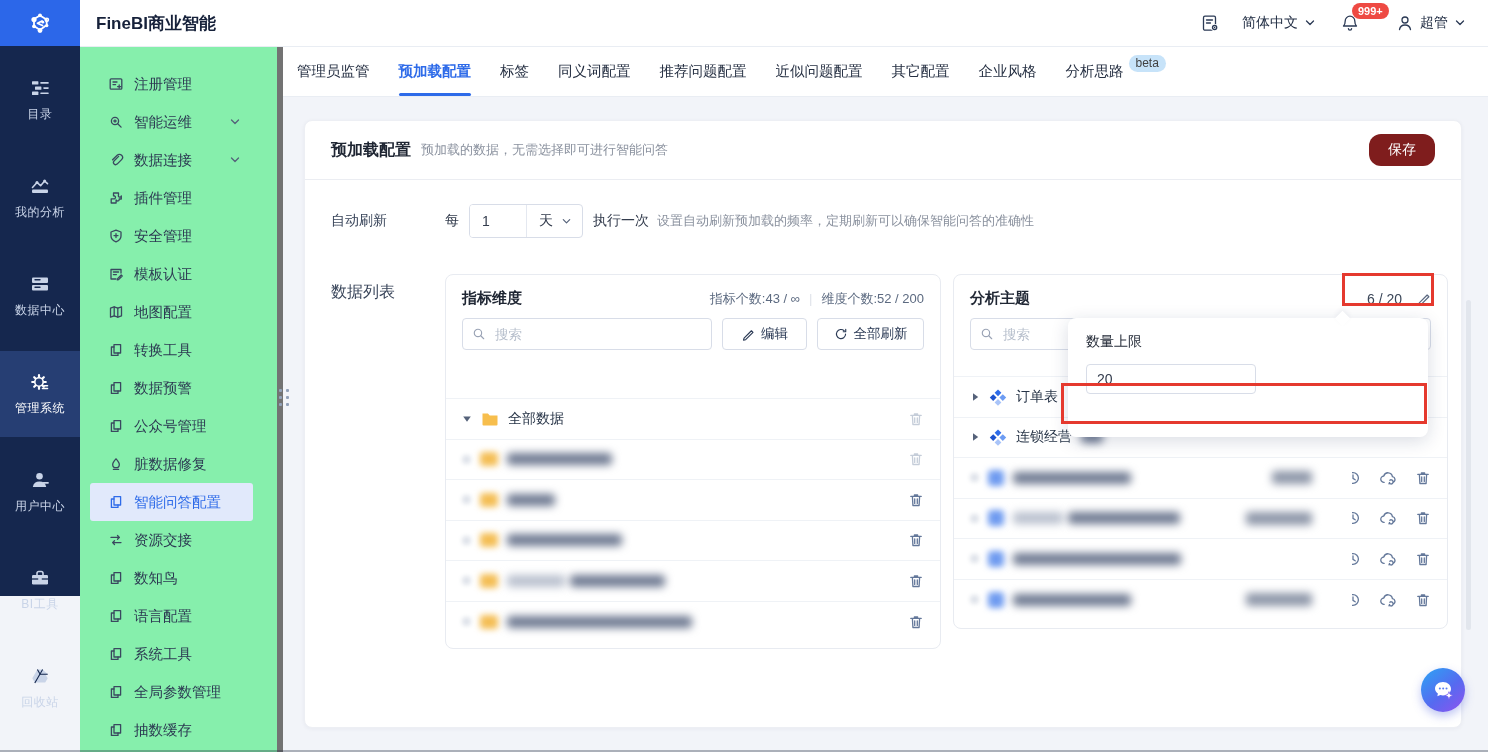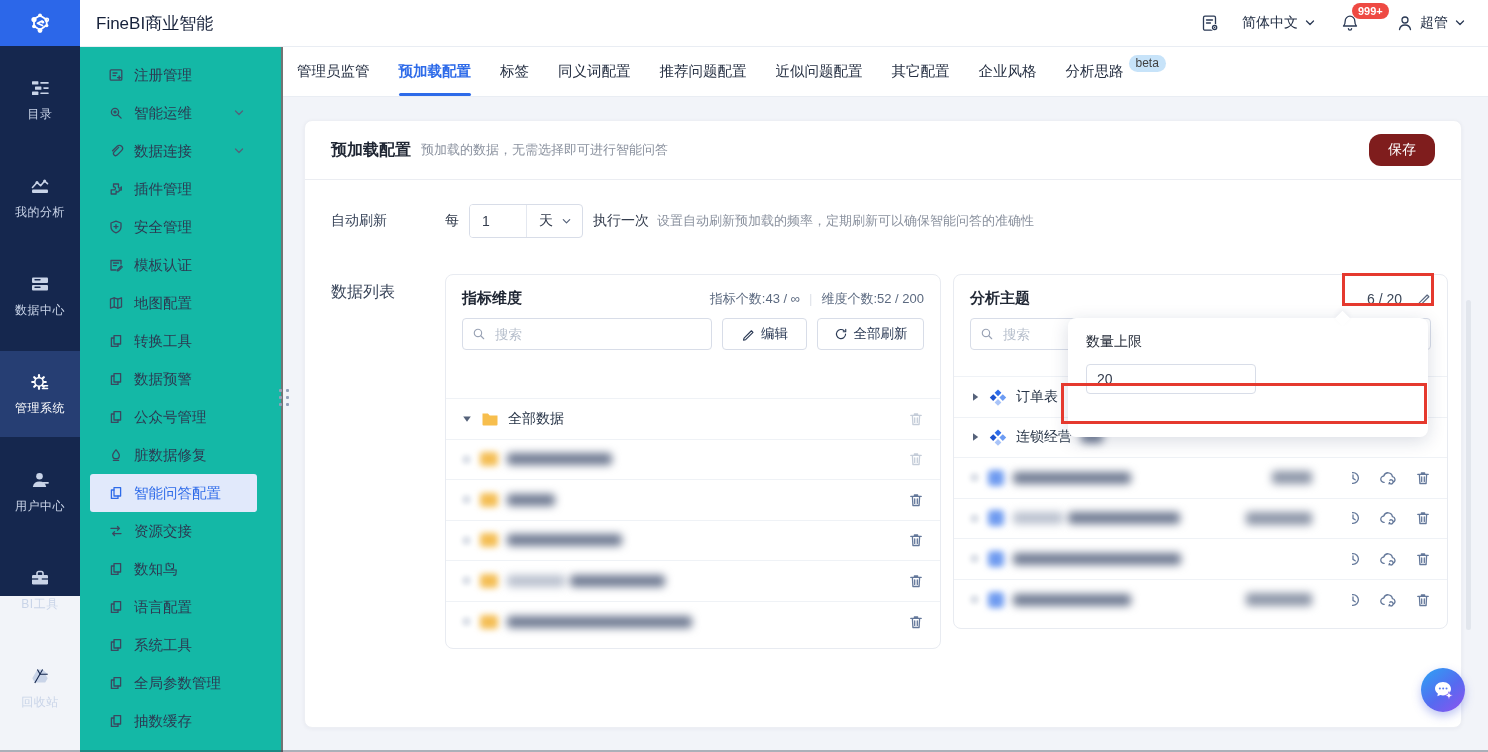--- a/index.html
+++ b/index.html
@@ -15,30 +15,30 @@
   
   .rail{position:absolute;left:0;top:0;width:80px;height:596px;background:#15274E;z-index:5}
   .rail-logo{width:80px;height:46px;background:#2C67E9;display:flex;align-items:center;justify-content:center}
   .rail-items{display:flex;flex-direction:column;padding-top:5px}
   .rail-it{height:98px;display:flex;flex-direction:column;align-items:center;justify-content:center;gap:7px;color:#C9D4E8;cursor:pointer}
   .rail-it .rlb{font-size:12px;letter-spacing:.5px}
   .rail-it.active{background:#263E73;color:#FFFFFF;height:86px;margin:6px 0}
 
   
   .header{position:absolute;left:80px;top:0;right:0;height:46px;background:#fff;border-bottom:1px solid #E9EDF3;display:flex;align-items:center;z-index:4}
-  .app-title{font-size:17px;font-weight:normal;color:#16213A;margin-left:16px}
+  .app-title{font-size:17px;font-weight:bold;color:#16213A;margin-left:16px}
   .header-right{margin-left:auto;display:flex;align-items:center;gap:10px;padding-right:22px;color:#2B3A55}
   .hr-group{display:flex;align-items:center;gap:6px;cursor:pointer}
   .lang{font-size:14px;color:#222E44}
   .bell-wrap{position:relative;margin-left:14px;margin-right:26px;cursor:pointer}
   .badge999{position:absolute;left:12px;top:-10px;background:#EE4A43;color:#fff;font-size:11px;line-height:16px;padding:0 6px;border-radius:9px;font-weight:bold}
   .uname{font-size:14px;color:#222E44}
 
   
-  .sidebar{position:absolute;left:80px;top:46px;bottom:0;width:203px;background:#14b8a6;border-right:2px solid #737373;padding-top:10px;box-sizing:border-box;z-index:3}
+  .sidebar{position:absolute;left:80px;top:46px;bottom:0;width:203px;background:#86efac;border-right:6px solid #737373;padding-top:19px;box-sizing:border-box;z-index:3}
   .si{height:38px;display:flex;align-items:center;padding-left:28px;gap:10px;font-size:14.5px;color:#2C3A52;cursor:pointer}
   .si .si-ic{color:#3A485F;flex:none}
   .si.active{background:#E1E9FB;color:#2E6BE9;margin:0 24px 0 10px;padding-left:18px;border-radius:3px}
   .si.active .si-ic{color:#2E6BE9}
   .si .chev{margin-left:auto;margin-right:36px;color:#55627A}
 
   
   .main{position:absolute;left:283px;top:46px;right:0;bottom:0;background:#F2F4F9}
   .tabbar{height:50px;background:#fff;border-bottom:1px solid #E9EDF3;display:flex;align-items:center;padding-left:14px;gap:29px}
   .tab{position:relative;height:50px;display:flex;align-items:center;font-size:14.5px;color:#252F42;cursor:pointer}

